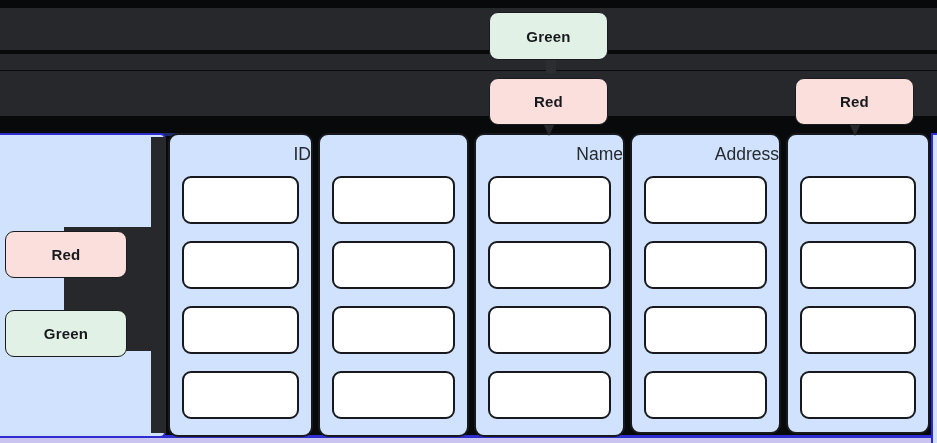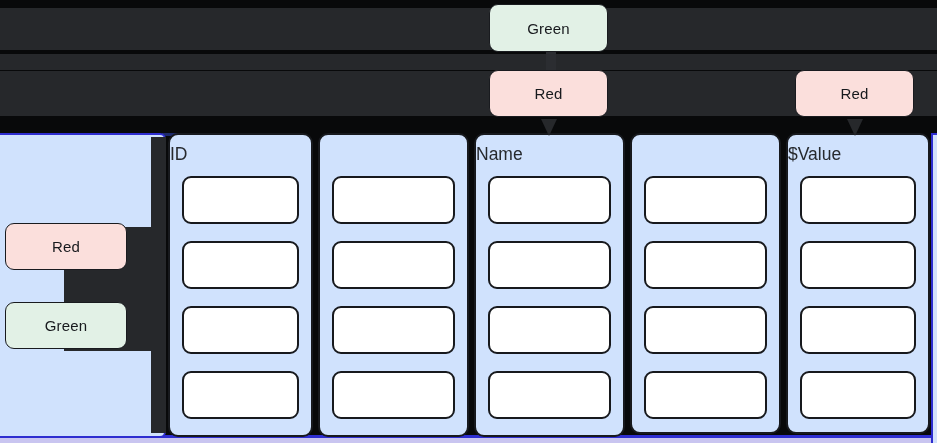--- a/index.html
+++ b/index.html
@@ -11,22 +11,23 @@
   
   .bar{position:absolute;left:0;width:937px;background:#26282b;}
   #bar-top{top:8px;height:42px;}
   #bar-mid{top:54px;height:16px;}
   #bar-low{top:71px;height:45px;}
 
   
   .badge{
     position:absolute;display:flex;align-items:center;justify-content:center;
     border:1.5px solid #191b1f;border-radius:9px;
-    font-size:15px;font-weight:normal;color:#17191d;letter-spacing:.2px;
+    font-size:15px;font-weight:bold;color:#17191d;letter-spacing:.2px;
     box-sizing:border-box;
+    margin-top:8px;
   }
   .badge.green{background:#e2f1e6;}
   .badge.red{background:#fbdfdc;}
   #badge-green-top{left:489px;top:4px;width:119px;height:48px;}
   #badge-red-top-1{left:489px;top:70px;width:119px;height:47px;}
   #badge-red-top-2{left:795px;top:70px;width:119px;height:47px;}
   #badge-red-left{left:5px;top:223px;width:122px;height:47px;}
   #badge-green-left{left:5px;top:302px;width:122px;height:47px;}
 
   
@@ -60,21 +61,21 @@
   .column{
     position:absolute;top:133px;box-sizing:border-box;
     background:#d0e2fd;border:2.5px solid #17191d;border-radius:10px;
   }
   .col-1{left:168px;width:145px;height:304px;}
   .col-2{left:318px;width:151px;height:304px;}
   .col-3{left:474px;width:151px;height:304px;padding-left:47px;}
   .col-4{left:630px;width:151px;height:301px;}
   .col-5{left:786px;width:144px;height:301px;}
   .col-header{
-    position:absolute;left:0;right:0;top:9px;text-align:left;
+    position:absolute;left:0;right:0;top:9px;text-align:right;
     font-size:17.5px;font-weight:500;color:#26292e;
   }
   .cell{
     position:absolute;left:12px;right:12px;height:48px;box-sizing:border-box;
     background:#ffffff;border:2.5px solid #17191d;border-radius:9px;
   }
   .cell.r1{top:41px;} .cell.r2{top:106px;} .cell.r3{top:171px;} .cell.r4{top:236px;}
 </style>
 </head>
 <body>
@@ -113,27 +114,27 @@
   <div class="cell r4"></div>
 </div>
 <div class="column col-3">
   <div class="col-header">Name</div>
   <div class="cell r1"></div>
   <div class="cell r2"></div>
   <div class="cell r3"></div>
   <div class="cell r4"></div>
 </div>
 <div class="column col-4">
+  <div class="col-header">Address</div>
   <div class="cell r1"></div>
   <div class="cell r2"></div>
   <div class="cell r3"></div>
   <div class="cell r4"></div>
 </div>
 <div class="column col-5">
-  <div class="col-header">$Value</div>
   <div class="cell r1"></div>
   <div class="cell r2"></div>
   <div class="cell r3"></div>
   <div class="cell r4"></div>
 </div>
 
 <div id="green-tail"></div>
 <div class="down-arrow" id="arrow-name"></div>
 <div class="down-arrow" id="arrow-value"></div>
 

